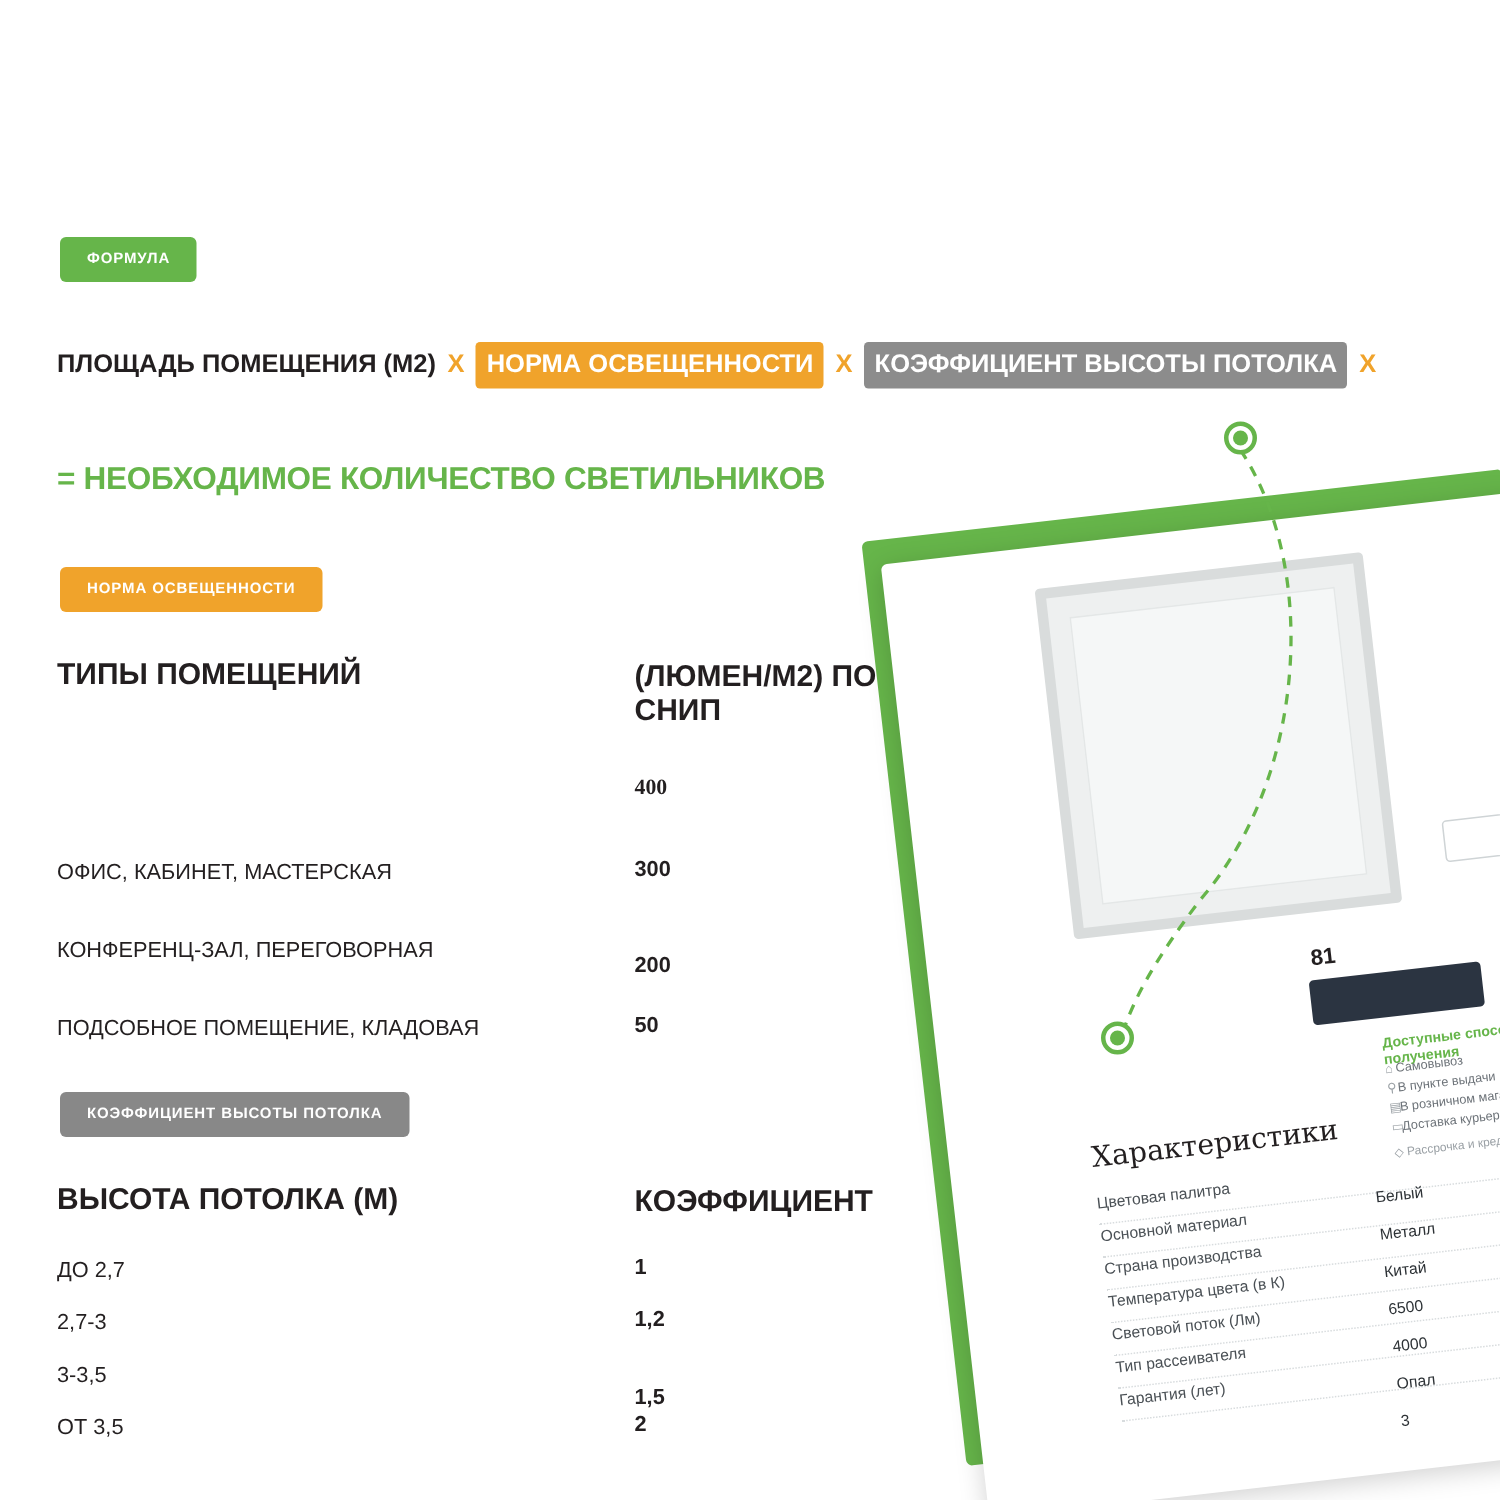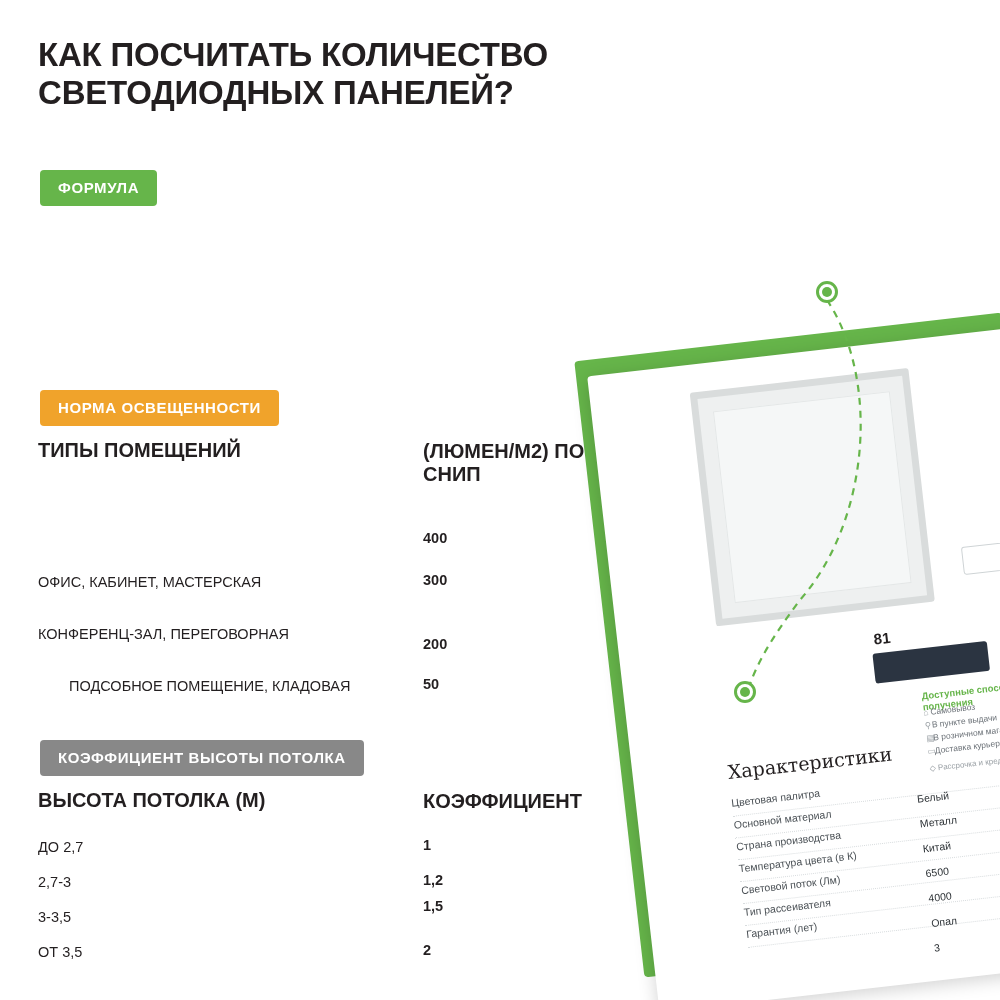--- a/index.html
+++ b/index.html
@@ -38,26 +38,25 @@
   }
   .title .line {
     display: block;
   }
 
   
   .badge {
     display: inline-block;
     color: #ffffff;
     font-weight: bold;
-    font-size: 15px;
+    font-size: 10px;
     letter-spacing: 0.6px;
     text-transform: uppercase;
     padding: 9px 18px 10px 18px;
     border-radius: 4px;
-    margin-top: 12px;
   }
   .badge-green { background: #66b54a; }
   .badge-orange { background: #f0a32b; }
   .badge-grey { background: #888888; }
 
   #badge-formula {
     position: absolute;
     left: 40px;
     top: 158px;
   }
@@ -289,53 +288,58 @@
     background: #66b54a;
   }
   #node-top { left: 816px; top: 281px; }
   #node-bottom { left: 734px; top: 681px; }
 </style>
 </head>
 <body>
 
 <div class="page">
 
-  <div class="title">
-    <span class="line">КАК ПОСЧИТАТЬ КОЛИЧЕСТВО</span>
-    <span class="line">СВЕТОДИОДНЫХ ПАНЕЛЕЙ?</span>
+
+  <div id="badge-formula" class="badge badge-green">ФОРМУЛА</div>
+
+  <div class="formula">
+    <div class="row">
+      <span>ПЛОЩАДЬ ПОМЕЩЕНИЯ (М2)</span>
+      <span class="x-mark">X</span>
+      <span class="hl hl-orange">НОРМА ОСВЕЩЕННОСТИ</span>
+      <span class="x-mark">X</span>
+      <span class="hl hl-grey">КОЭФФИЦИЕНТ ВЫСОТЫ ПОТОЛКА</span>
+      <span class="x-mark">X</span>
+    </div>
   </div>
 
-  <div id="badge-formula" class="badge badge-green">ФОРМУЛА</div>
-
-  <div class="formula">
-  </div>
-
+  <div class="result">= НЕОБХОДИМОЕ КОЛИЧЕСТВО СВЕТИЛЬНИКОВ</div>
 
   <div id="badge-norma" class="badge badge-orange">НОРМА ОСВЕЩЕННОСТИ</div>
 
   <div id="table-norma" class="tbl">
     <div class="trow">
       <div class="col-a head" style="top:0;">ТИПЫ ПОМЕЩЕНИЙ</div>
       <div class="col-b head" style="top:0;">(ЛЮМЕН/М2) ПО СНиП</div>
     </div>
     <div class="trow">
       <div class="col-a" style="top:58px;">
       </div>
-      <div class="col-b" style="top:90px;">400</div>
+      <div class="col-b" style="top:77px;font-family:Liberation Serif, serif;">400</div>
     </div>
     <div class="trow">
       <div class="col-a" style="top:132px;">ОФИС, КАБИНЕТ, МАСТЕРСКАЯ</div>
       <div class="col-b" style="top:132px;">300</div>
     </div>
     <div class="trow">
       <div class="col-a" style="top:184px;">КОНФЕРЕНЦ-ЗАЛ, ПЕРЕГОВОРНАЯ</div>
       <div class="col-b" style="top:196px;">200</div>
     </div>
     <div class="trow">
-      <div class="col-a" style="top:236px;margin-left:31px;">ПОДСОБНОЕ ПОМЕЩЕНИЕ, КЛАДОВАЯ</div>
+      <div class="col-a" style="top:236px;">ПОДСОБНОЕ ПОМЕЩЕНИЕ, КЛАДОВАЯ</div>
       <div class="col-b" style="top:236px;">50</div>
     </div>
   </div>
 
   <div id="badge-koef" class="badge badge-grey">КОЭФФИЦИЕНТ ВЫСОТЫ ПОТОЛКА</div>
 
   <div id="table-koef" class="tbl">
     <div class="trow">
       <div class="col-a head" style="top:0;">ВЫСОТА ПОТОЛКА (М)</div>
       <div class="col-b head" style="top:0;">КОЭФФИЦИЕНТ</div>
@@ -343,21 +347,21 @@
     <div class="trow">
       <div class="col-a" style="top:47px;">ДО 2,7</div>
       <div class="col-b" style="top:47px;">1</div>
     </div>
     <div class="trow">
       <div class="col-a" style="top:82px;">2,7-3</div>
       <div class="col-b" style="top:82px;">1,2</div>
     </div>
     <div class="trow">
       <div class="col-a" style="top:117px;">3-3,5</div>
-      <div class="col-b" style="top:108px;">1,5</div>
+      <div class="col-b" style="top:134px;">1,5</div>
     </div>
     <div class="trow">
       <div class="col-a" style="top:152px;">ОТ 3,5</div>
       <div class="col-b" style="top:152px;">2</div>
     </div>
   </div>
 
   <div class="illus">
     <div class="green-card"></div>
     <div class="white-card">

